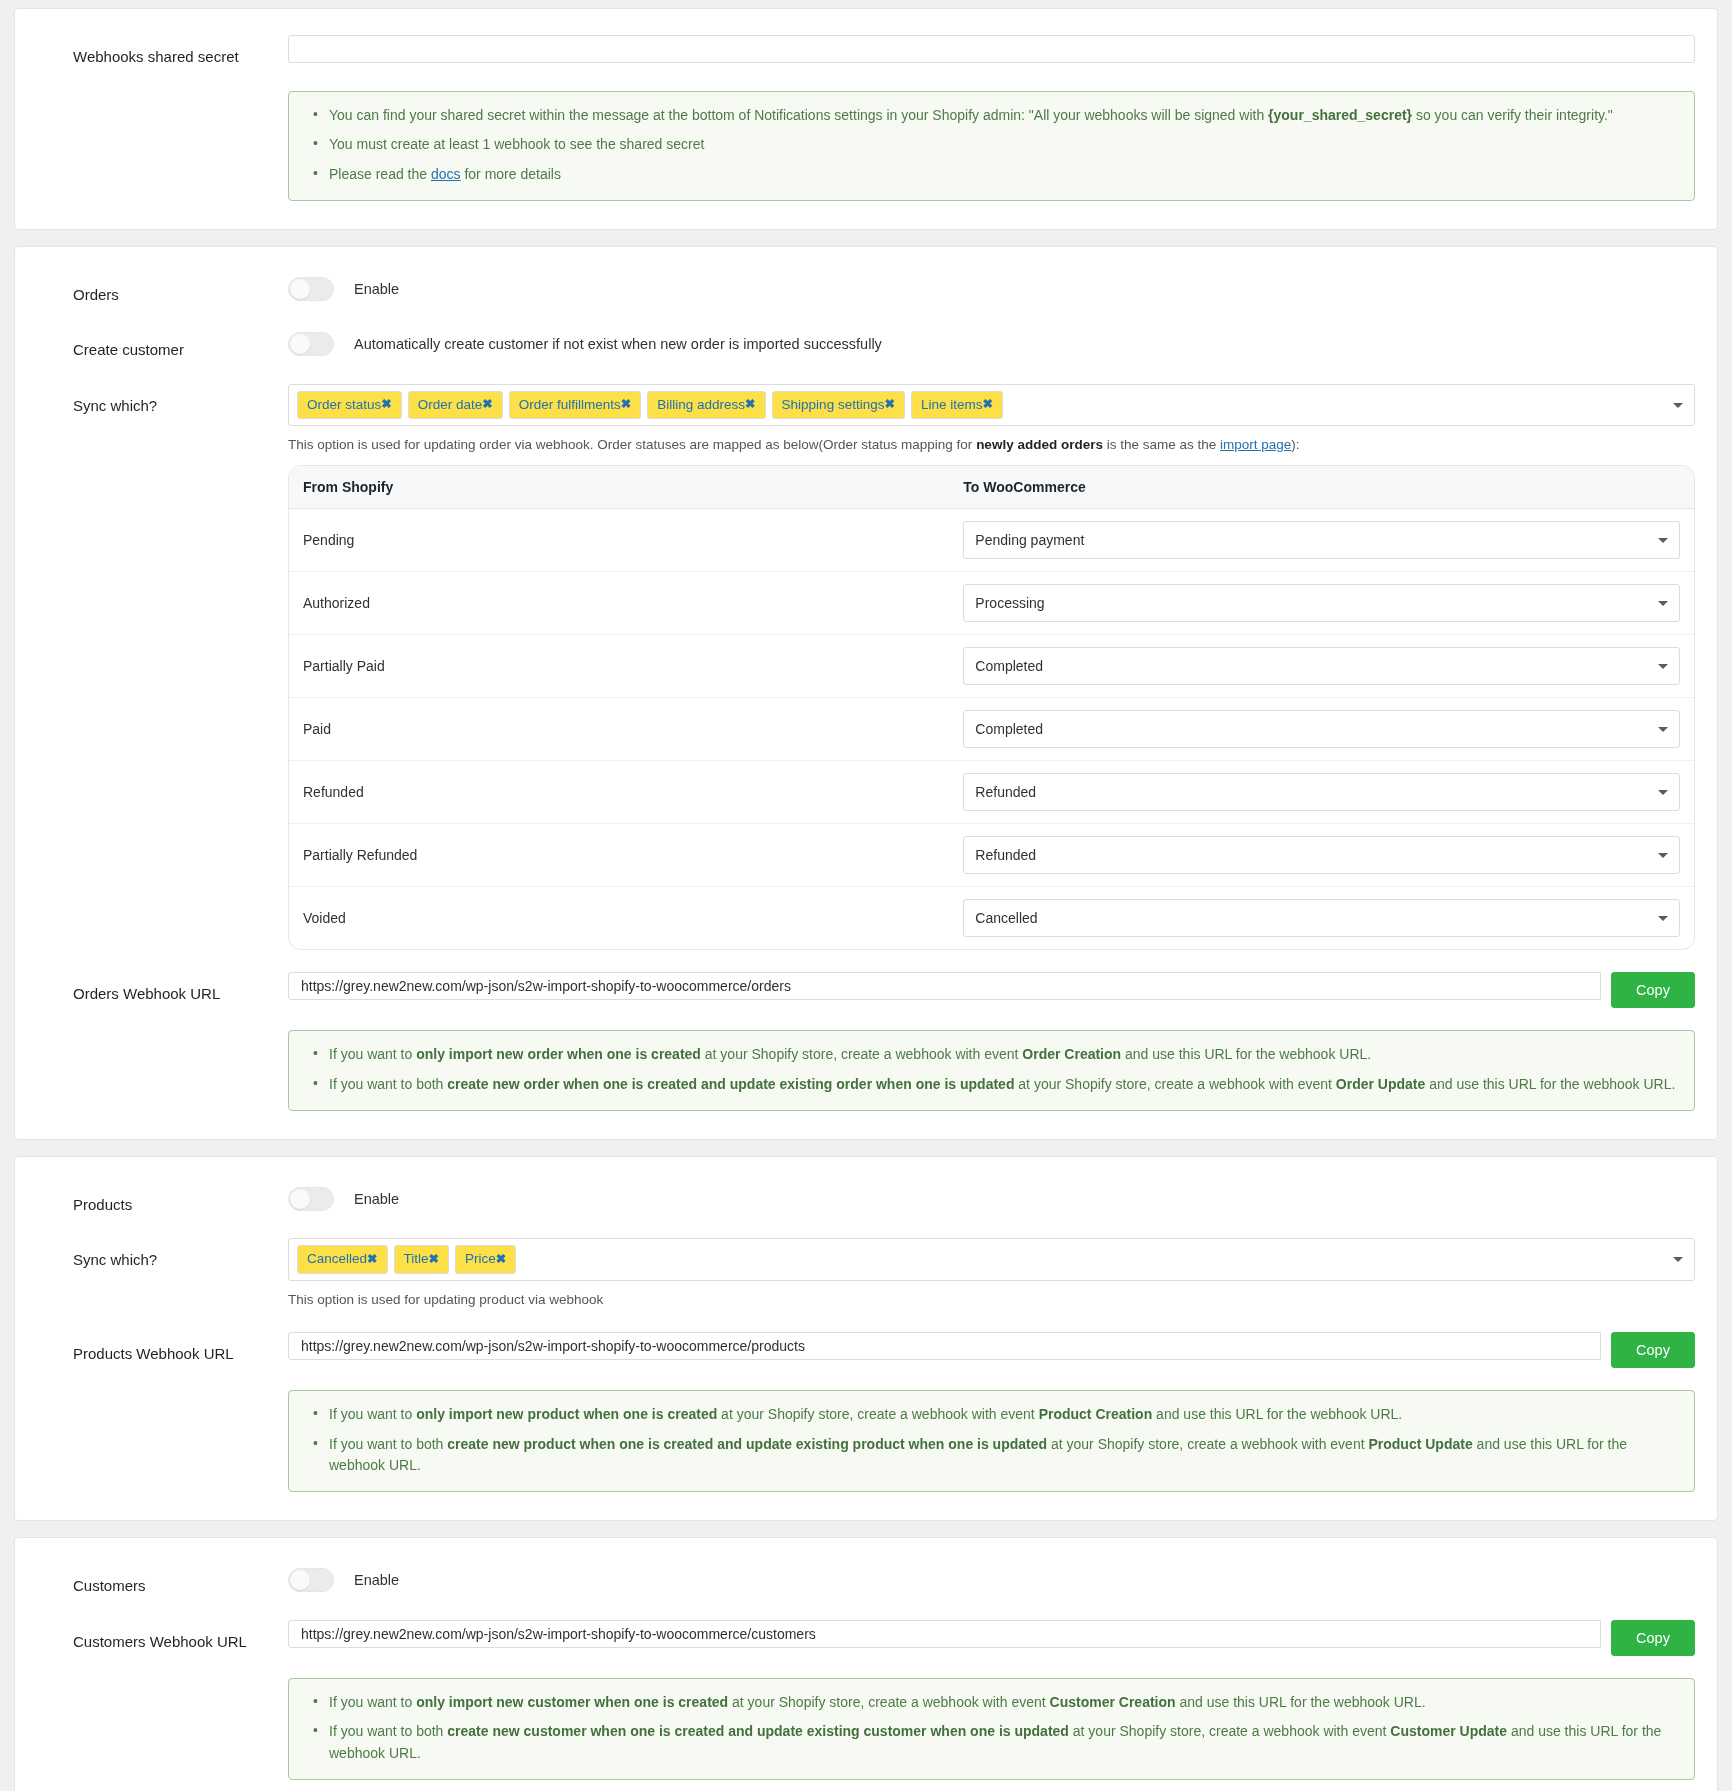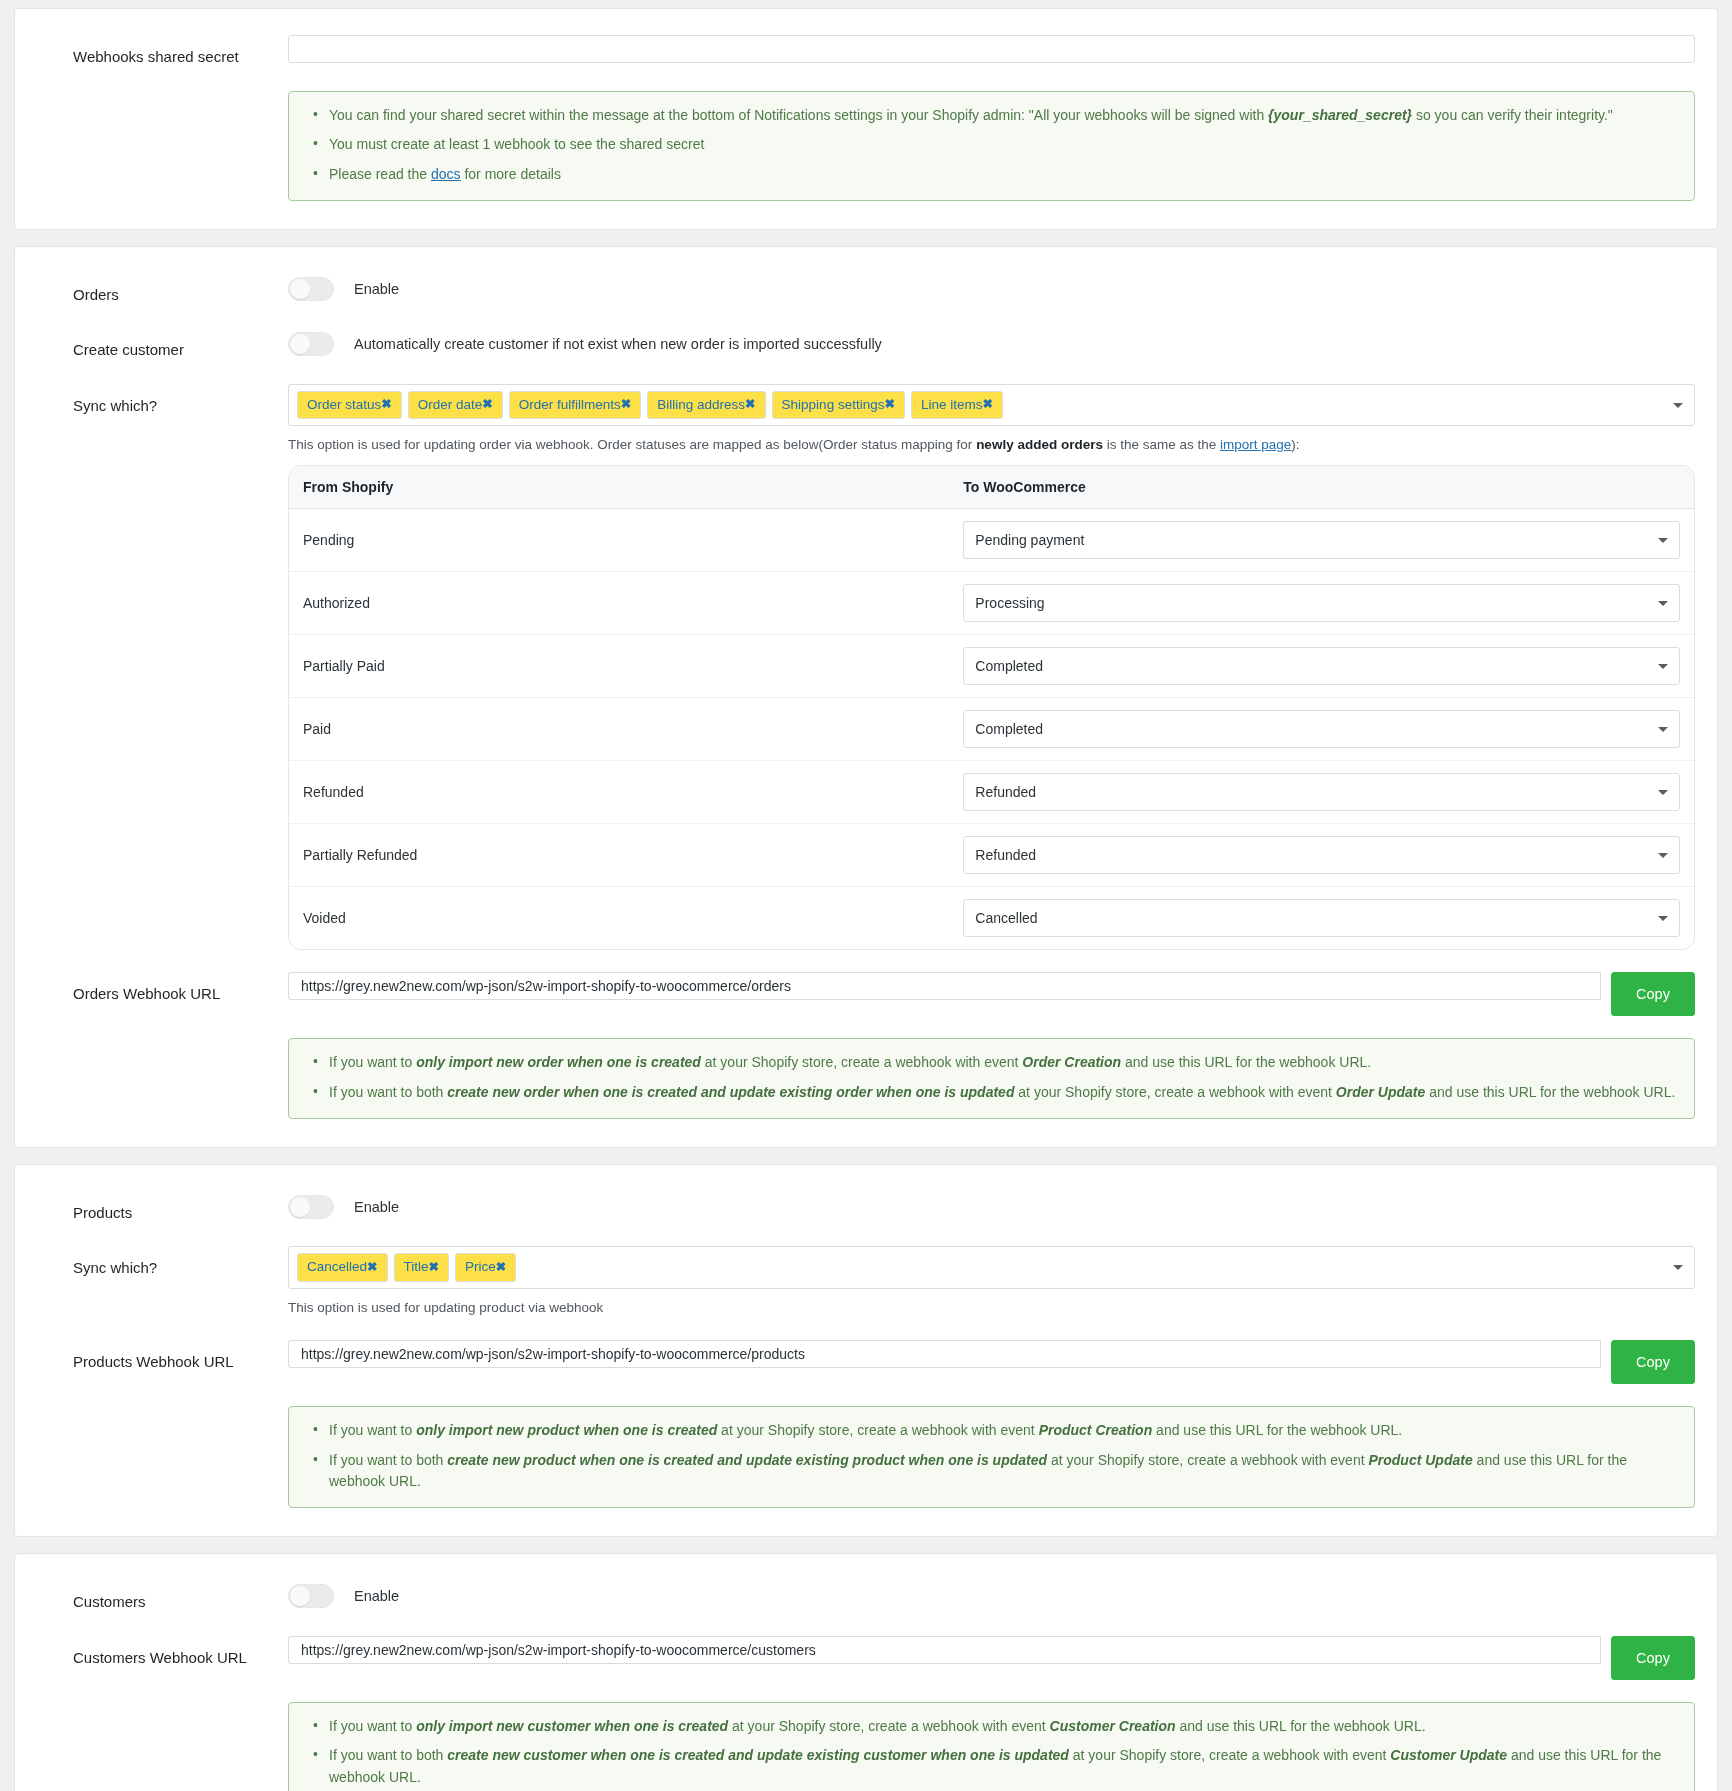--- a/index.html
+++ b/index.html
@@ -78,21 +78,21 @@
   }
   .notice li:last-child { margin-bottom: 0; }
   .notice li::before {
     content: "•";
     position: absolute;
     left: -14px;
     top: -1px;
     font-size: 14px;
     color: #4f7a48;
   }
-  .notice b { font-weight: bold; color: #44703d; font-style: italic; }
+  .notice b { font-weight: bold; color: #44703d; }
   .notice a { color: #2271b1; text-decoration: underline; }
 
   
   .toggle-wrap { display: flex; align-items: center; padding-top: 4px; }
   .switch {
     width: 46px; height: 24px;
     border-radius: 12px;
     background: #ebebec;
     position: relative;
     flex: 0 0 46px;
@@ -210,21 +210,21 @@
     min-width: 84px;
     background: #2fb344;
     color: #fff;
     border: 1px solid #2fb344;
     border-radius: 3px;
     margin-left: 10px;
     font-size: 14.5px;
     font-family: "Liberation Sans", sans-serif;
     padding: 0 22px;
     cursor: pointer;
-    height: 44px;
+    height: 36px;
   }
 </style>
 </head>
 <body>
 
 <div class="card top">
   <div class="row">
     <div class="label">Webhooks shared secret</div>
     <div class="control">
       <input class="textinput" type="text" placeholder="" style="">

